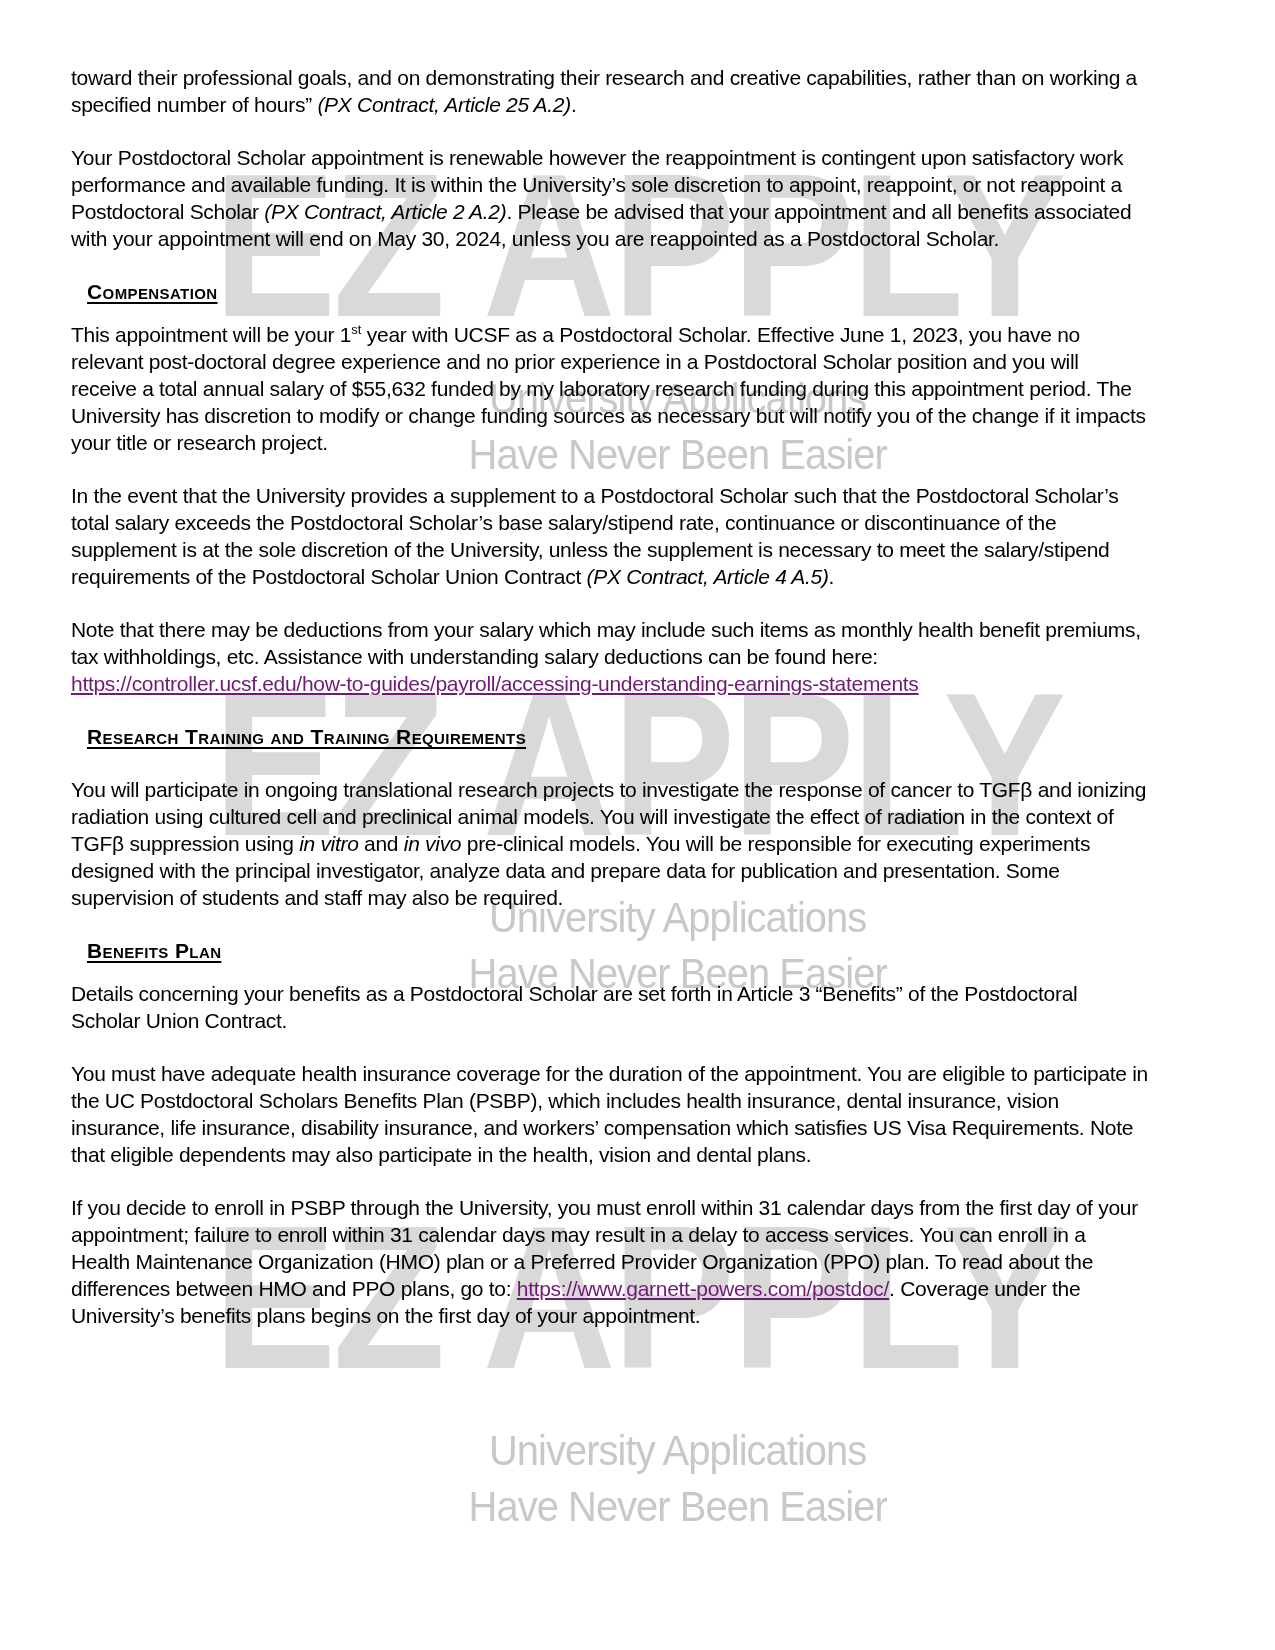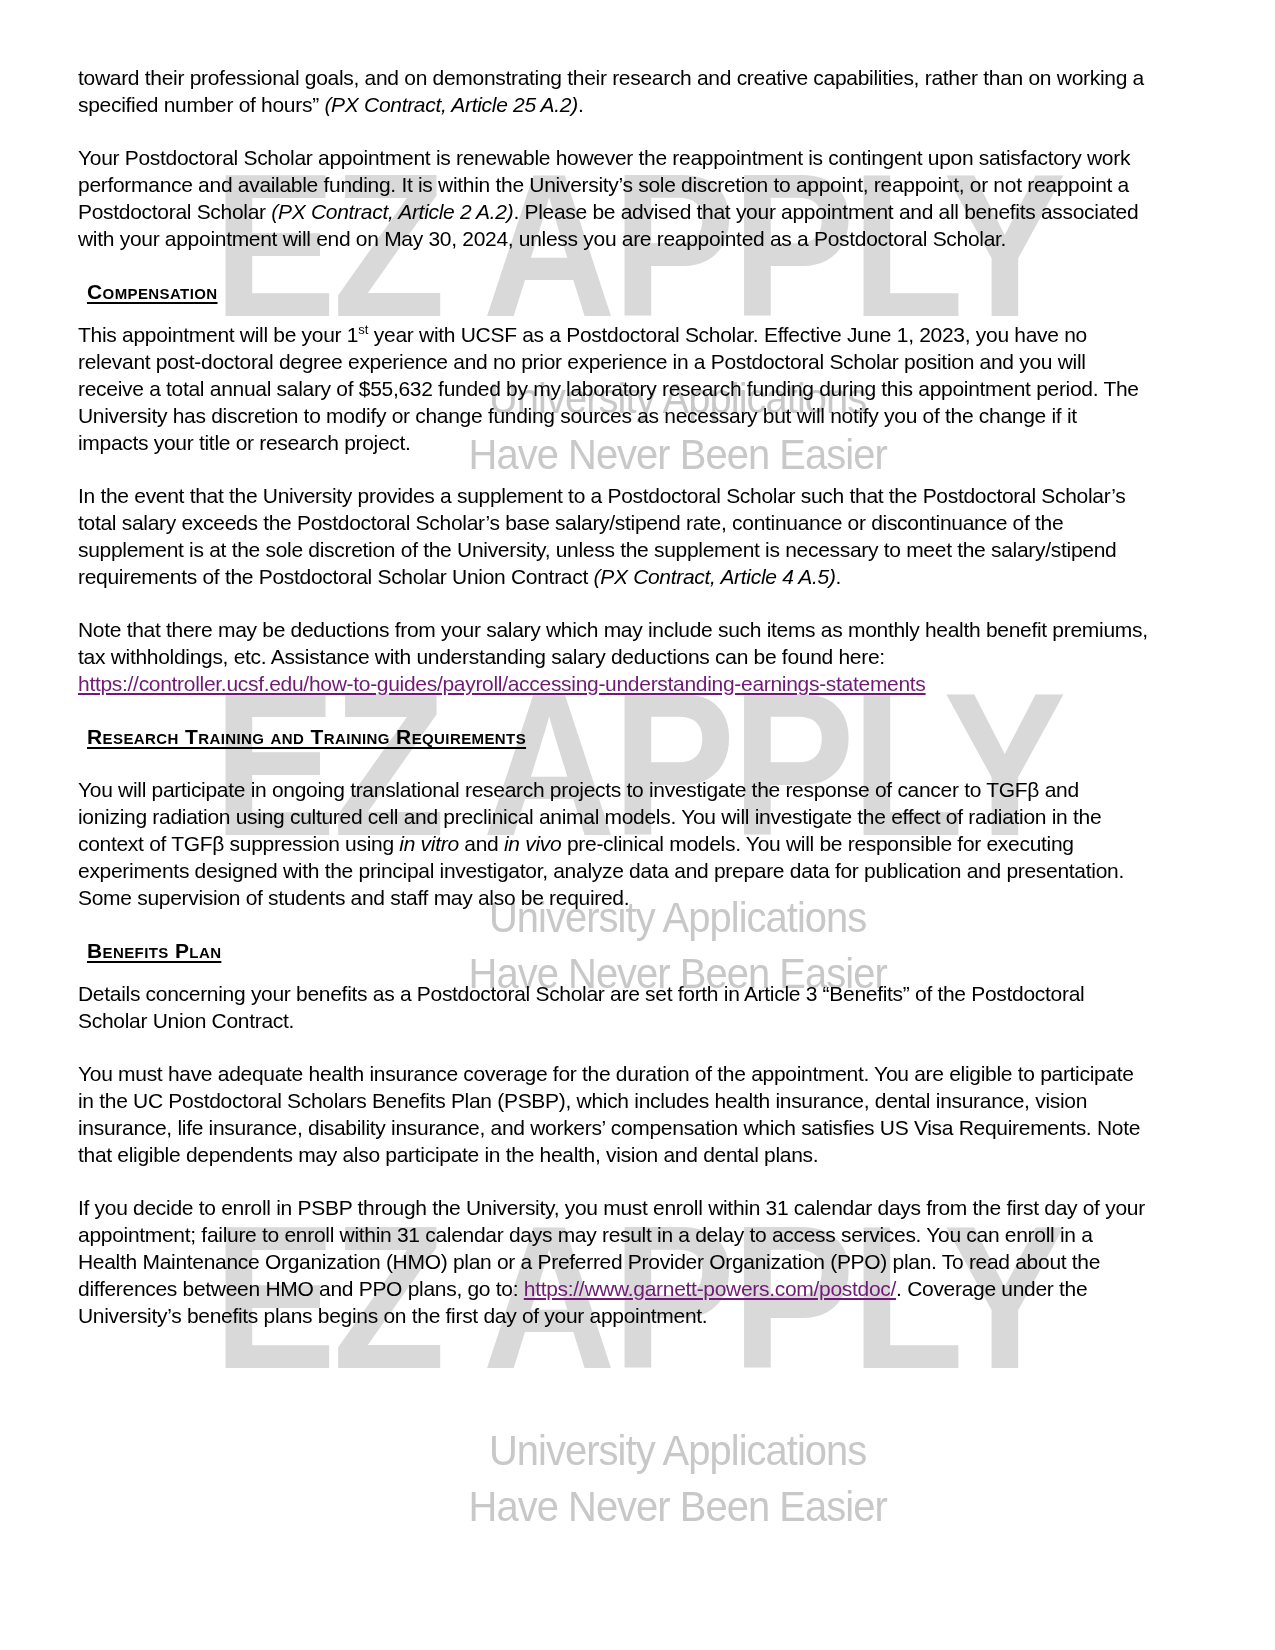--- a/index.html
+++ b/index.html
@@ -51,21 +51,21 @@
     position: absolute;
     left: 71px; top: 64px;
     width: 1078px;
     z-index: 1;
     color: #000000;
     font-size: 21px;
     line-height: 27px;
     letter-spacing: -0.3px;
   }
   #doc p.para {
-    margin: 0 0 26px 7px;
+    margin: 0 0 26px 0;
   }
   #doc h3.heading {
     margin: 16px;
     font-size: 21px;
     line-height: 27px;
     font-weight: 700;
     font-variant: small-caps;
     letter-spacing: 0.4px;
     text-decoration: underline;
     text-decoration-thickness: 2px;

